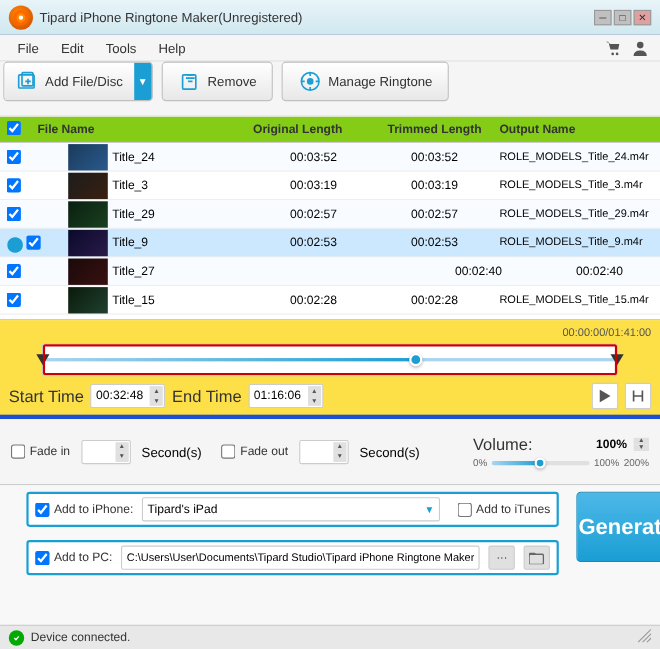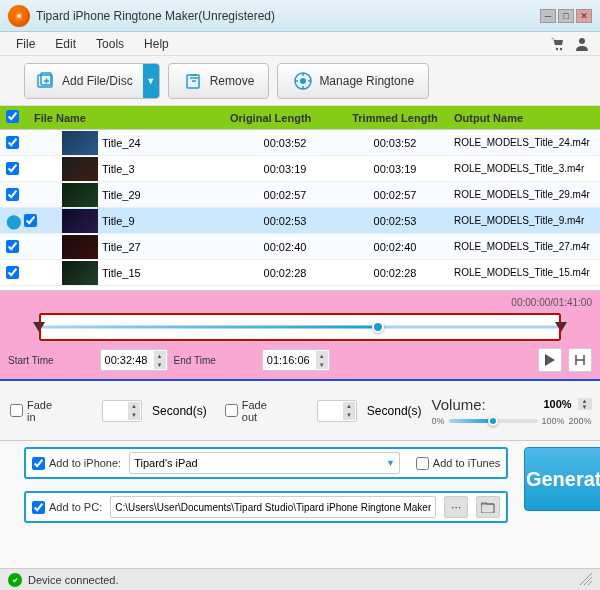--- a/index.html
+++ b/index.html
@@ -68,22 +68,21 @@
       display: flex; align-items: center; justify-content: center;
       cursor: pointer;
       color: #555;
     }
 
     
     .toolbar {
       background: #f5f5f5;
       height: 50px;
       display: flex;
-      align-items: center;
-      padding: 0 24px;
+      padding: 0 3px;
       gap: 8px;
       border-bottom: 1px solid #ddd;
     }
     .toolbar-btn {
       display: flex; align-items: center; gap: 5px;
       padding: 5px 14px;
       background: linear-gradient(to bottom, #ffffff, #e8e8e8);
       border: 1px solid #c0c0c0;
       border-radius: 4px;
       cursor: pointer;
@@ -155,22 +154,22 @@
       display: flex; align-items: center; justify-content: center;
     }
     .file-row-check { width: 30px; flex-shrink: 0; display: flex; align-items: center; padding-left: 6px; }
     .file-row-name { flex: 1; display: flex; align-items: center; padding-left: 32px; }
     .file-row-orig { width: 110px; text-align: center; flex-shrink: 0; }
     .file-row-trim { width: 110px; text-align: center; flex-shrink: 0; }
     .file-row-out { width: 150px; flex-shrink: 0; overflow: hidden; white-space: nowrap; text-overflow: ellipsis; font-size: 10px; padding-left: 4px; }
 
     
     .timeline-area {
-      background: #f9a8d4;
-      border-bottom: 2px solid #1d4ed8;
+      background: #fde047;
+      border-bottom: 4px solid #1d4ed8;
       padding: 6px 8px 4px;
       height: 90px;
     }
     .timeline-time {
       text-align: right;
       font-size: 10px;
       color: #555;
       margin-bottom: 4px;
     }
     .timeline-slider-wrapper {
@@ -227,32 +226,31 @@
       border: 2px solid #cc0000;
       pointer-events: none;
       border-radius: 2px;
     }
     .timeline-controls {
       display: flex;
       align-items: center;
       gap: 6px;
       margin-top: 6px;
     }
-    .time-label { font-size: 10px; color: #333; }
+    .time-label { font-size: 15px; color: #333; }
     .time-input {
       width: 68px;
       height: 22px;
       border: 1px solid #ccc;
       border-radius: 2px;
       font-size: 11px;
       padding: 0 4px;
       display: flex; align-items: center;
       background: white;
       position: relative;
-      margin-left: 40px;
     }
     .time-input-field {
       width: 55px;
       border: none;
       outline: none;
       font-size: 11px;
       background: transparent;
     }
     .time-spinners {
       display: flex; flex-direction: column;
@@ -591,21 +589,20 @@
     <div class="file-row">
       <div class="file-row-check">
           <input type="checkbox" checked="" style="">
         </div>
       <div class="file-row-name">
         <div class="file-thumb thumb-5"></div>
         <span>Title_27</span>
       </div>
       <div class="file-row-orig">00:02:40</div>
       <div class="file-row-trim">00:02:40</div>
-      <div class="file-row-out">ROLE_MODELS_Title_27.m4r</div>
     </div>
     <div class="file-row">
       <div class="file-row-check">
           <input type="checkbox" checked="" style="">
         </div>
       <div class="file-row-name">
         <div class="file-thumb thumb-6"></div>
         <span>Title_15</span>
       </div>
       <div class="file-row-orig">00:02:28</div>

